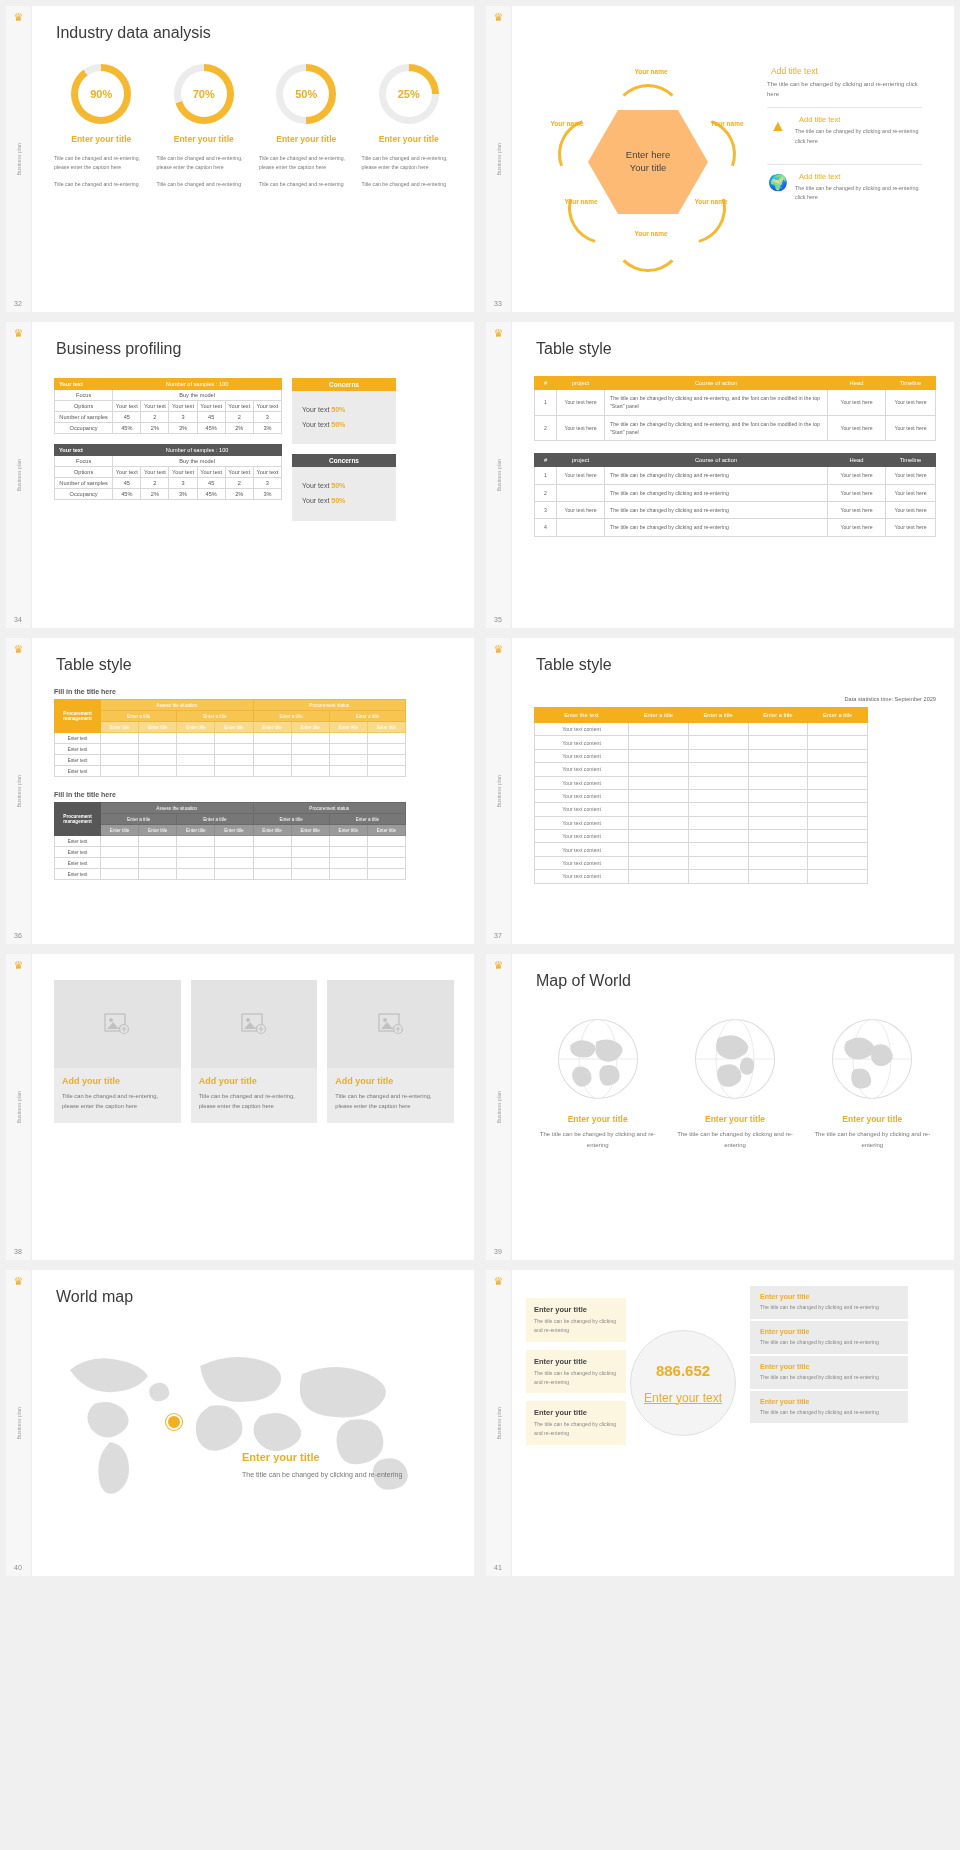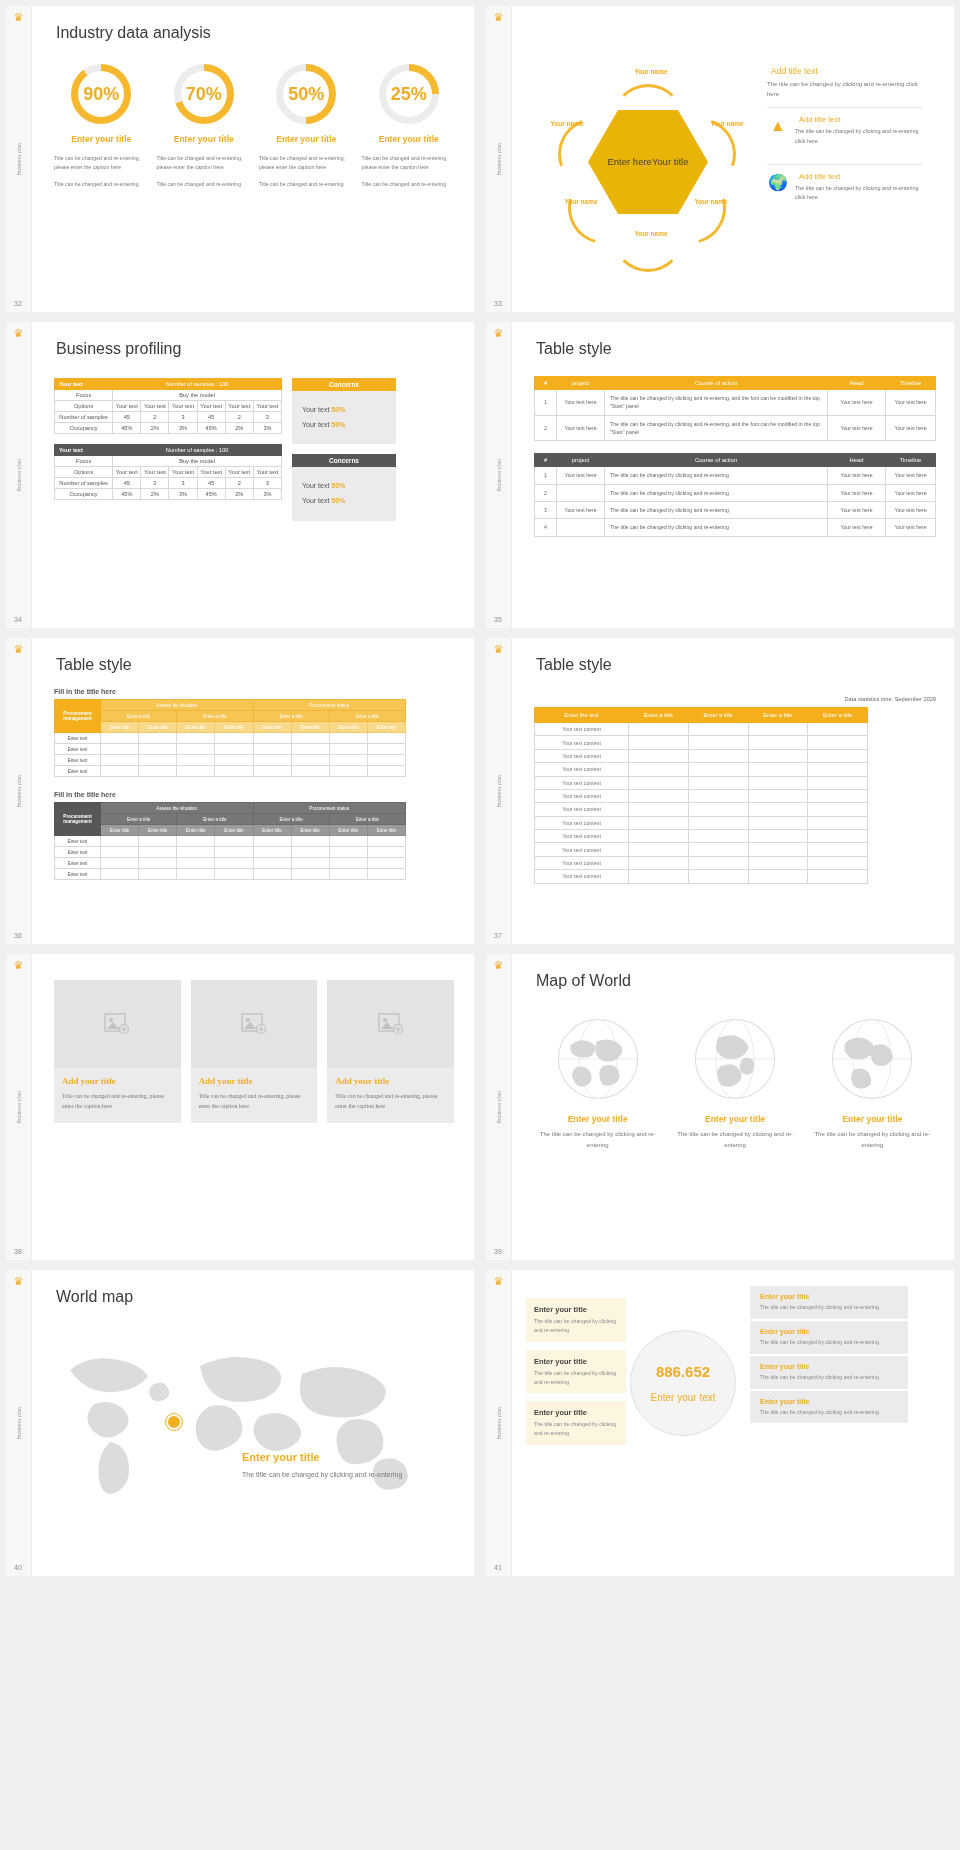--- a/index.html
+++ b/index.html
@@ -48,32 +48,32 @@
   .donut-row { display:flex; gap:0; padding:22px 14px 0 18px; }
   .donut-col { flex:1; text-align:center; padding:0 4px; }
   .donut {
     width:60px; height:60px; margin:0 auto; border-radius:50%;
     display:flex; align-items:center; justify-content:center; position:relative;
   }
   .donut::after {
     content:""; position:absolute; left:7px; top:7px; right:7px; bottom:7px;
     background:#fff; border-radius:50%;
   }
-  .donut span { position:relative; z-index:2; font-size:18px; font-weight:bold; color:#f0ad23; }
+  .donut span { position:relative; z-index:2; font-size:11px; font-weight:bold; color:#f0ad23; }
   .donut-cap { margin-top:10px; font-size:8.5px; font-weight:bold; color:#f0ad23; }
   .donut-desc { margin-top:10px; font-size:5.2px; color:#7b7b7b; line-height:1.75; text-align:left; }
   .donut-desc p { margin:0 0 8px 0; }
 
   
   .rel-wrap { position:absolute; left:30px; top:66px; width:210px; height:175px; }
   .rel-hex {
     position:absolute; left:46px; top:38px; width:120px; height:104px;
-    background:#eab308;
+    background:#fdba74;
     clip-path:polygon(25% 0%,75% 0%,100% 50%,75% 100%,25% 100%,0% 50%);
-    display:flex; flex-direction:row; align-items:center; justify-content:center;
+    display:flex; flex-direction:column; align-items:center; justify-content:center;
   }
   .rel-hex div { font-size:9.5px; color:#444; line-height:1.35; }
   .rel-node { position:absolute; font-size:6.5px; color:#f0ad23; font-weight:bold; text-align:center; line-height:1.3; }
   .arc {
     position:absolute; border:3px solid #f5b82e; border-radius:50%;
     width:72px; height:72px; border-color:#f5b82e transparent transparent transparent;
   }
   .rel-right { position:absolute; left:255px; top:60px; width:155px; }
   .rel-item { margin-bottom:8px; }
   .rel-item h4 { margin:0 0 3px 4px; font-size:7.5px; color:#f0ad23; font-weight:normal; }
@@ -120,21 +120,21 @@
   .pm-cell { height:9px; }
 
   
   .ds-note { text-align:right; font-size:5.6px; color:#666; padding:22px 18px 5px 0; }
   .ds-tbl { width:334px; margin-left:22px; }
   .ds-tbl td { font-size:5.2px; padding:3.2px 2px; color:#777; }
   .ds-tbl th { font-size:5.8px; padding:4px 2px; }
 
   
   .gt-row { display:flex; gap:10px; padding:26px 20px 0 22px; }
-  .gt-card { flex:1;font-family:Liberation Serif, serif; }
+  .gt-card { flex:1; }
   .gt-img { background:#e3e3e3; height:88px; display:flex; align-items:center; justify-content:center; }
   .gt-img svg { opacity:.45; }
   .gt-cap { background:#ebebeb; padding:8px 8px 12px 8px; }
   .gt-cap h4 { margin:0 0 5px 0; font-size:9px; color:#f0ad23; font-weight:bold; }
   .gt-cap p { margin:0; font-size:5.8px; color:#777; line-height:1.75; }
 
   
   .globe-row { display:flex; gap:10px; padding:26px 18px 0 22px; }
   .globe-col { flex:1; text-align:center; }
   .globe-col h4 { margin:8px 0 5px 0; font-size:8.5px; color:#f0ad23; font-weight:bold; }
@@ -152,21 +152,21 @@
   .pr-left { position:absolute; left:14px; top:28px; width:100px; }
   .pr-box { background:#fcf5e0; padding:7px 8px; margin-bottom:8px; }
   .pr-box h5 { margin:0 0 3px 0; font-size:7.5px; color:#444; font-weight:bold; }
   .pr-box p { margin:0; font-size:5.2px; color:#8a8a8a; line-height:1.7; }
   .pr-circle {
     position:absolute; left:118px; top:60px; width:106px; height:106px; border-radius:50%;
     border:1px solid #e0e0e0; background:#f4f4f4;
     display:flex; flex-direction:column; align-items:center; justify-content:center;
   }
   .pr-circle .num { font-size:15px; color:#f0ad23; font-weight:bold; }
-  .pr-circle .lbl { font-size:10px; color:#f0ad23; margin-top:12px; }
+  .pr-circle .lbl { font-size:12px; color:#f0ad23; margin-top:12px;text-decoration:underline; }
   .pr-right { position:absolute; left:238px; top:16px; width:158px; }
   .pr-ritem { background:#ebebeb; padding:7px 10px; margin-bottom:2px; }
   .pr-ritem h5 { margin:0 0 3px 0; font-size:7px; color:#f0ad23; font-weight:bold; }
   .pr-ritem p { margin:0; font-size:5.2px; color:#8a8a8a; line-height:1.7; }
 </style>
 </head>
 <body>
 
 <div class="grid">
 

